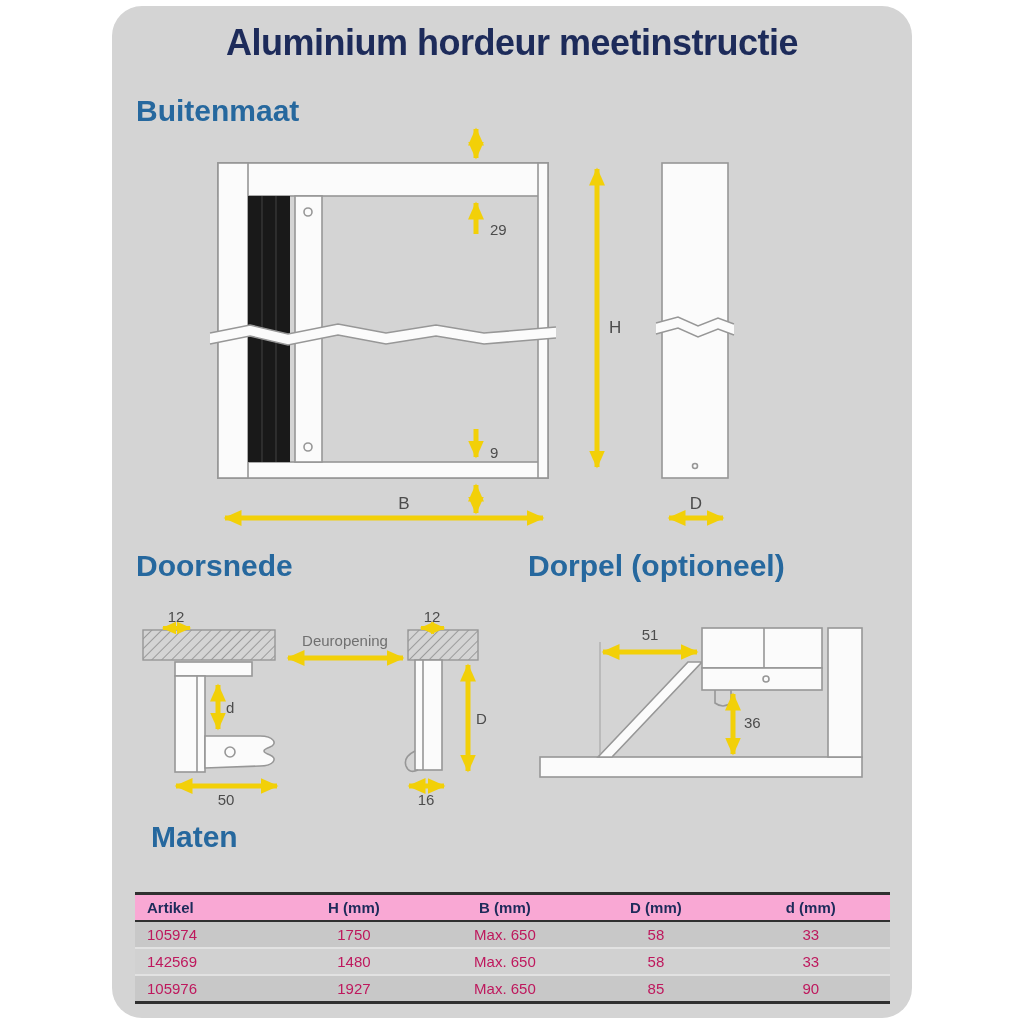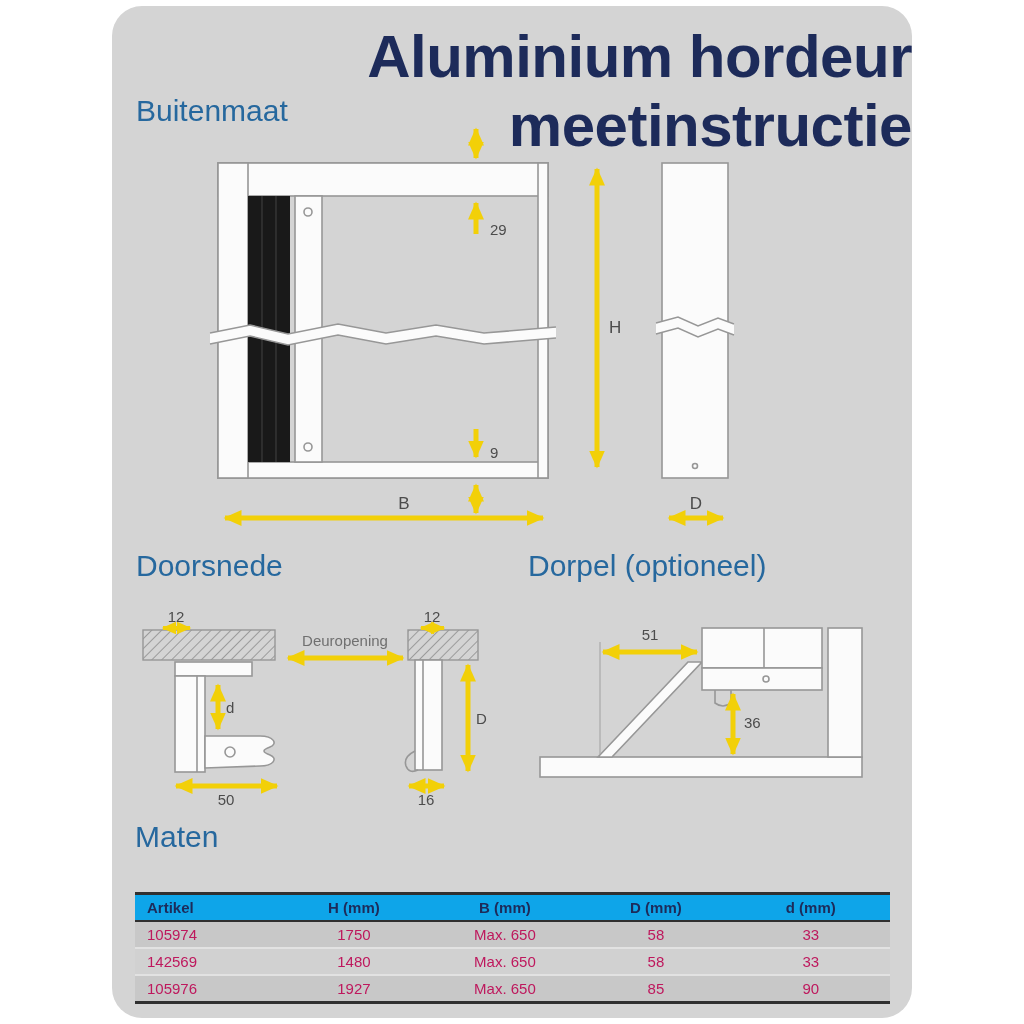--- a/index.html
+++ b/index.html
@@ -5,51 +5,51 @@
   * { margin:0; padding:0; box-sizing:border-box; }
   html, body { width:1024px; height:1024px; background:#ffffff; font-family:"Liberation Sans", sans-serif; }
   body { position:relative; overflow:hidden; }
 
   .card {
     position:absolute; left:112px; top:6px; width:800px; height:1012px;
     background:#d4d4d4; border-radius:30px;
   }
 
   .title {
-    position:absolute; top:16px; left:0; width:100%; text-align:right;
-    font-size:60px; font-weight:bold; color:#1d2b5a; letter-spacing:-0.5px;
+    position:absolute; top:16px; left:0; width:100%; text-align:center;
+    font-size:36px; font-weight:bold; color:#1d2b5a; letter-spacing:-0.5px;
   }
 
   .section-heading {
-    position:absolute; font-size:30px; font-weight:normal; color:#26689e;
+    position:absolute; font-size:30px; font-weight:bold; color:#26689e;
   }
   .h-buitenmaat { left:24px; top:88px; }
   .h-doorsnede  { left:24px; top:543px; }
   .h-dorpel     { left:416px; top:543px; }
-  .h-maten      { left:23px; top:814px; }
+  .h-maten      { left:39px; top:814px; }
 
   .diagram-svg { position:absolute; left:0; top:0; width:800px; height:1012px; }
 
   svg text { font-family:"Liberation Sans", sans-serif; }
   .wht   { fill:#fbfbfb; stroke:#979797; stroke-width:1.6; }
   .opn   { fill:#d4d4d4; stroke:#979797; stroke-width:1.6; }
   .gline { fill:none; stroke:#979797; stroke-width:1.6; }
   .dim    { stroke:#f2d008; stroke-width:5; fill:none; }
   .dim-sm { stroke:#f2d008; stroke-width:4; fill:none; }
   .ah { marker-end:url(#arr); }
   .lbl      { fill:#4c4c4c; font-size:15px; }
   .lbl-big  { fill:#4c4c4c; font-size:17px; }
   .lbl-gray { fill:#707070; font-size:15px; }
 
   .maten-table {
     position:absolute; left:23px; top:886px; width:755px;
     border-collapse:collapse; table-layout:fixed; font-size:15px;
   }
   .maten-table th {
-    background:#0ea5e9; color:#1d2b5a; font-weight:bold; text-align:center;
+    background:#f9a8d4; color:#1d2b5a; font-weight:bold; text-align:center;
     padding:4px 6px; border-top:3px solid #303030; border-bottom:2px solid #303030;
   }
   .maten-table td {
     color:#be185d; text-align:center; padding:4px 6px;
     border-bottom:2px solid #e2e2e2;
   }
   .maten-table th:first-child, .maten-table td:first-child { text-align:left; padding-left:12px; }
   .maten-table tbody tr:nth-child(odd)  { background:#c8c8c8; }
   .maten-table tbody tr:nth-child(even) { background:#d1d1d1; }
   .maten-table tbody tr:last-child td { border-bottom:3px solid #303030;margin-top:38px; }

